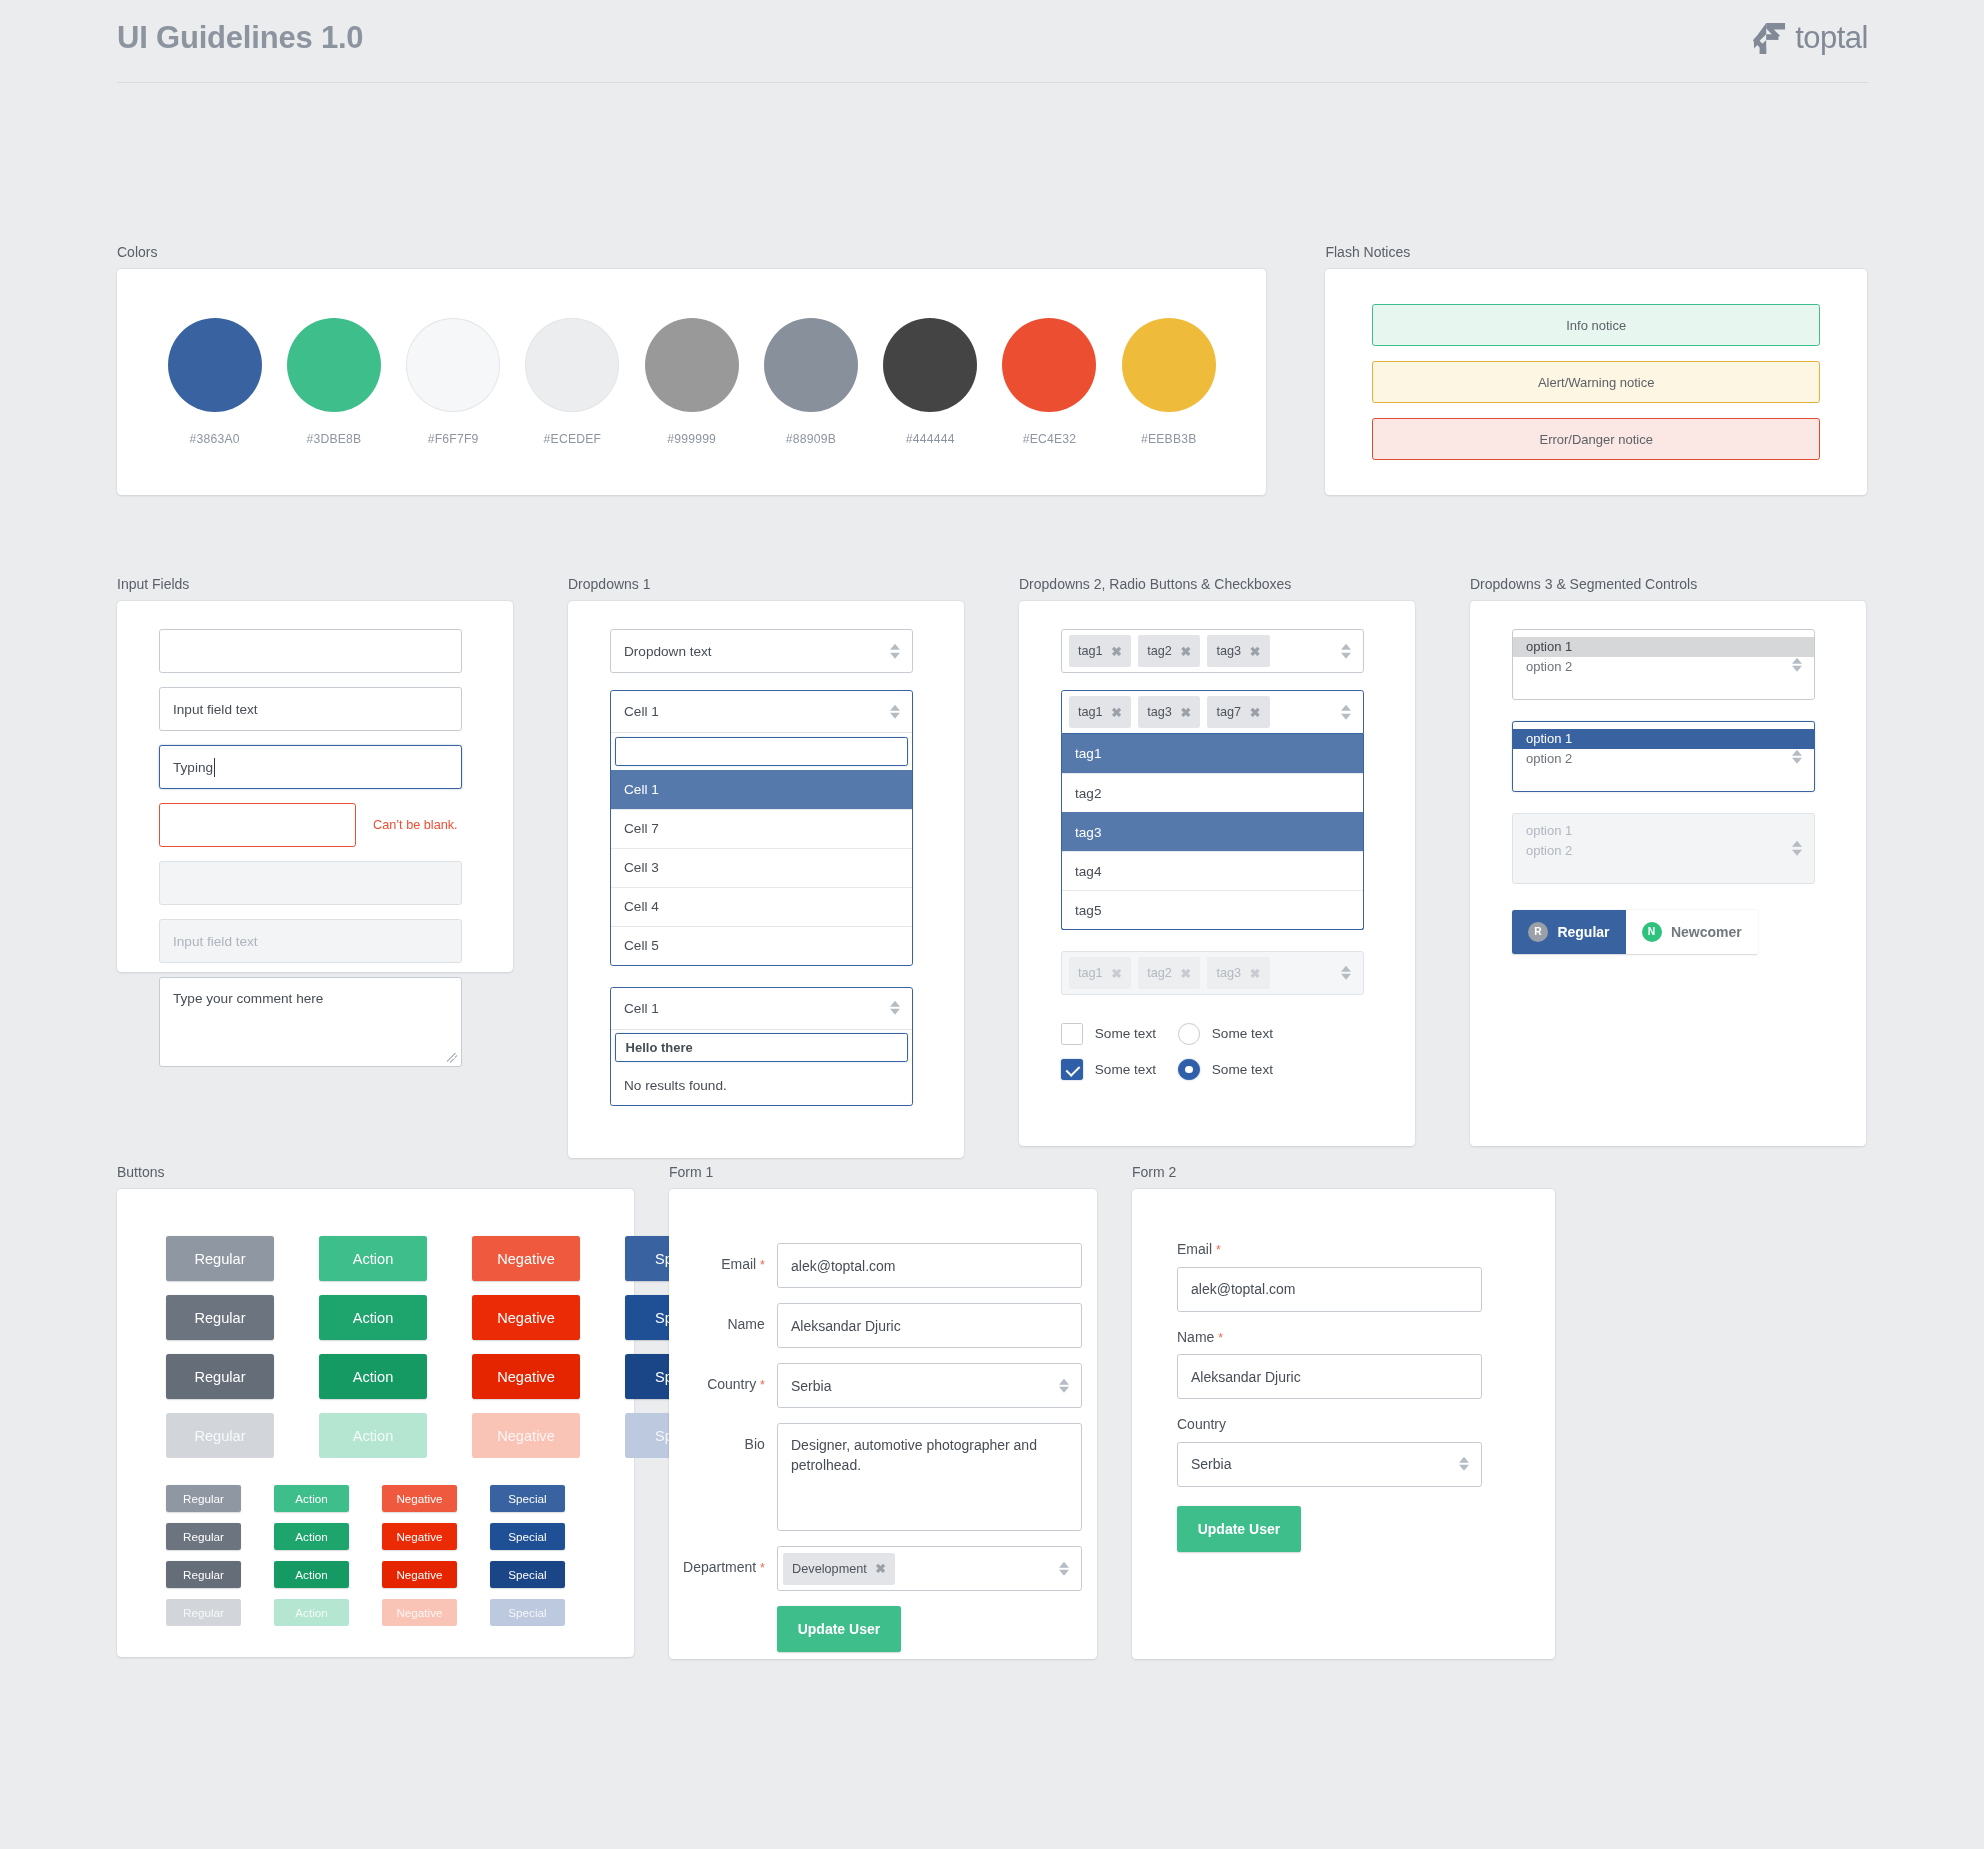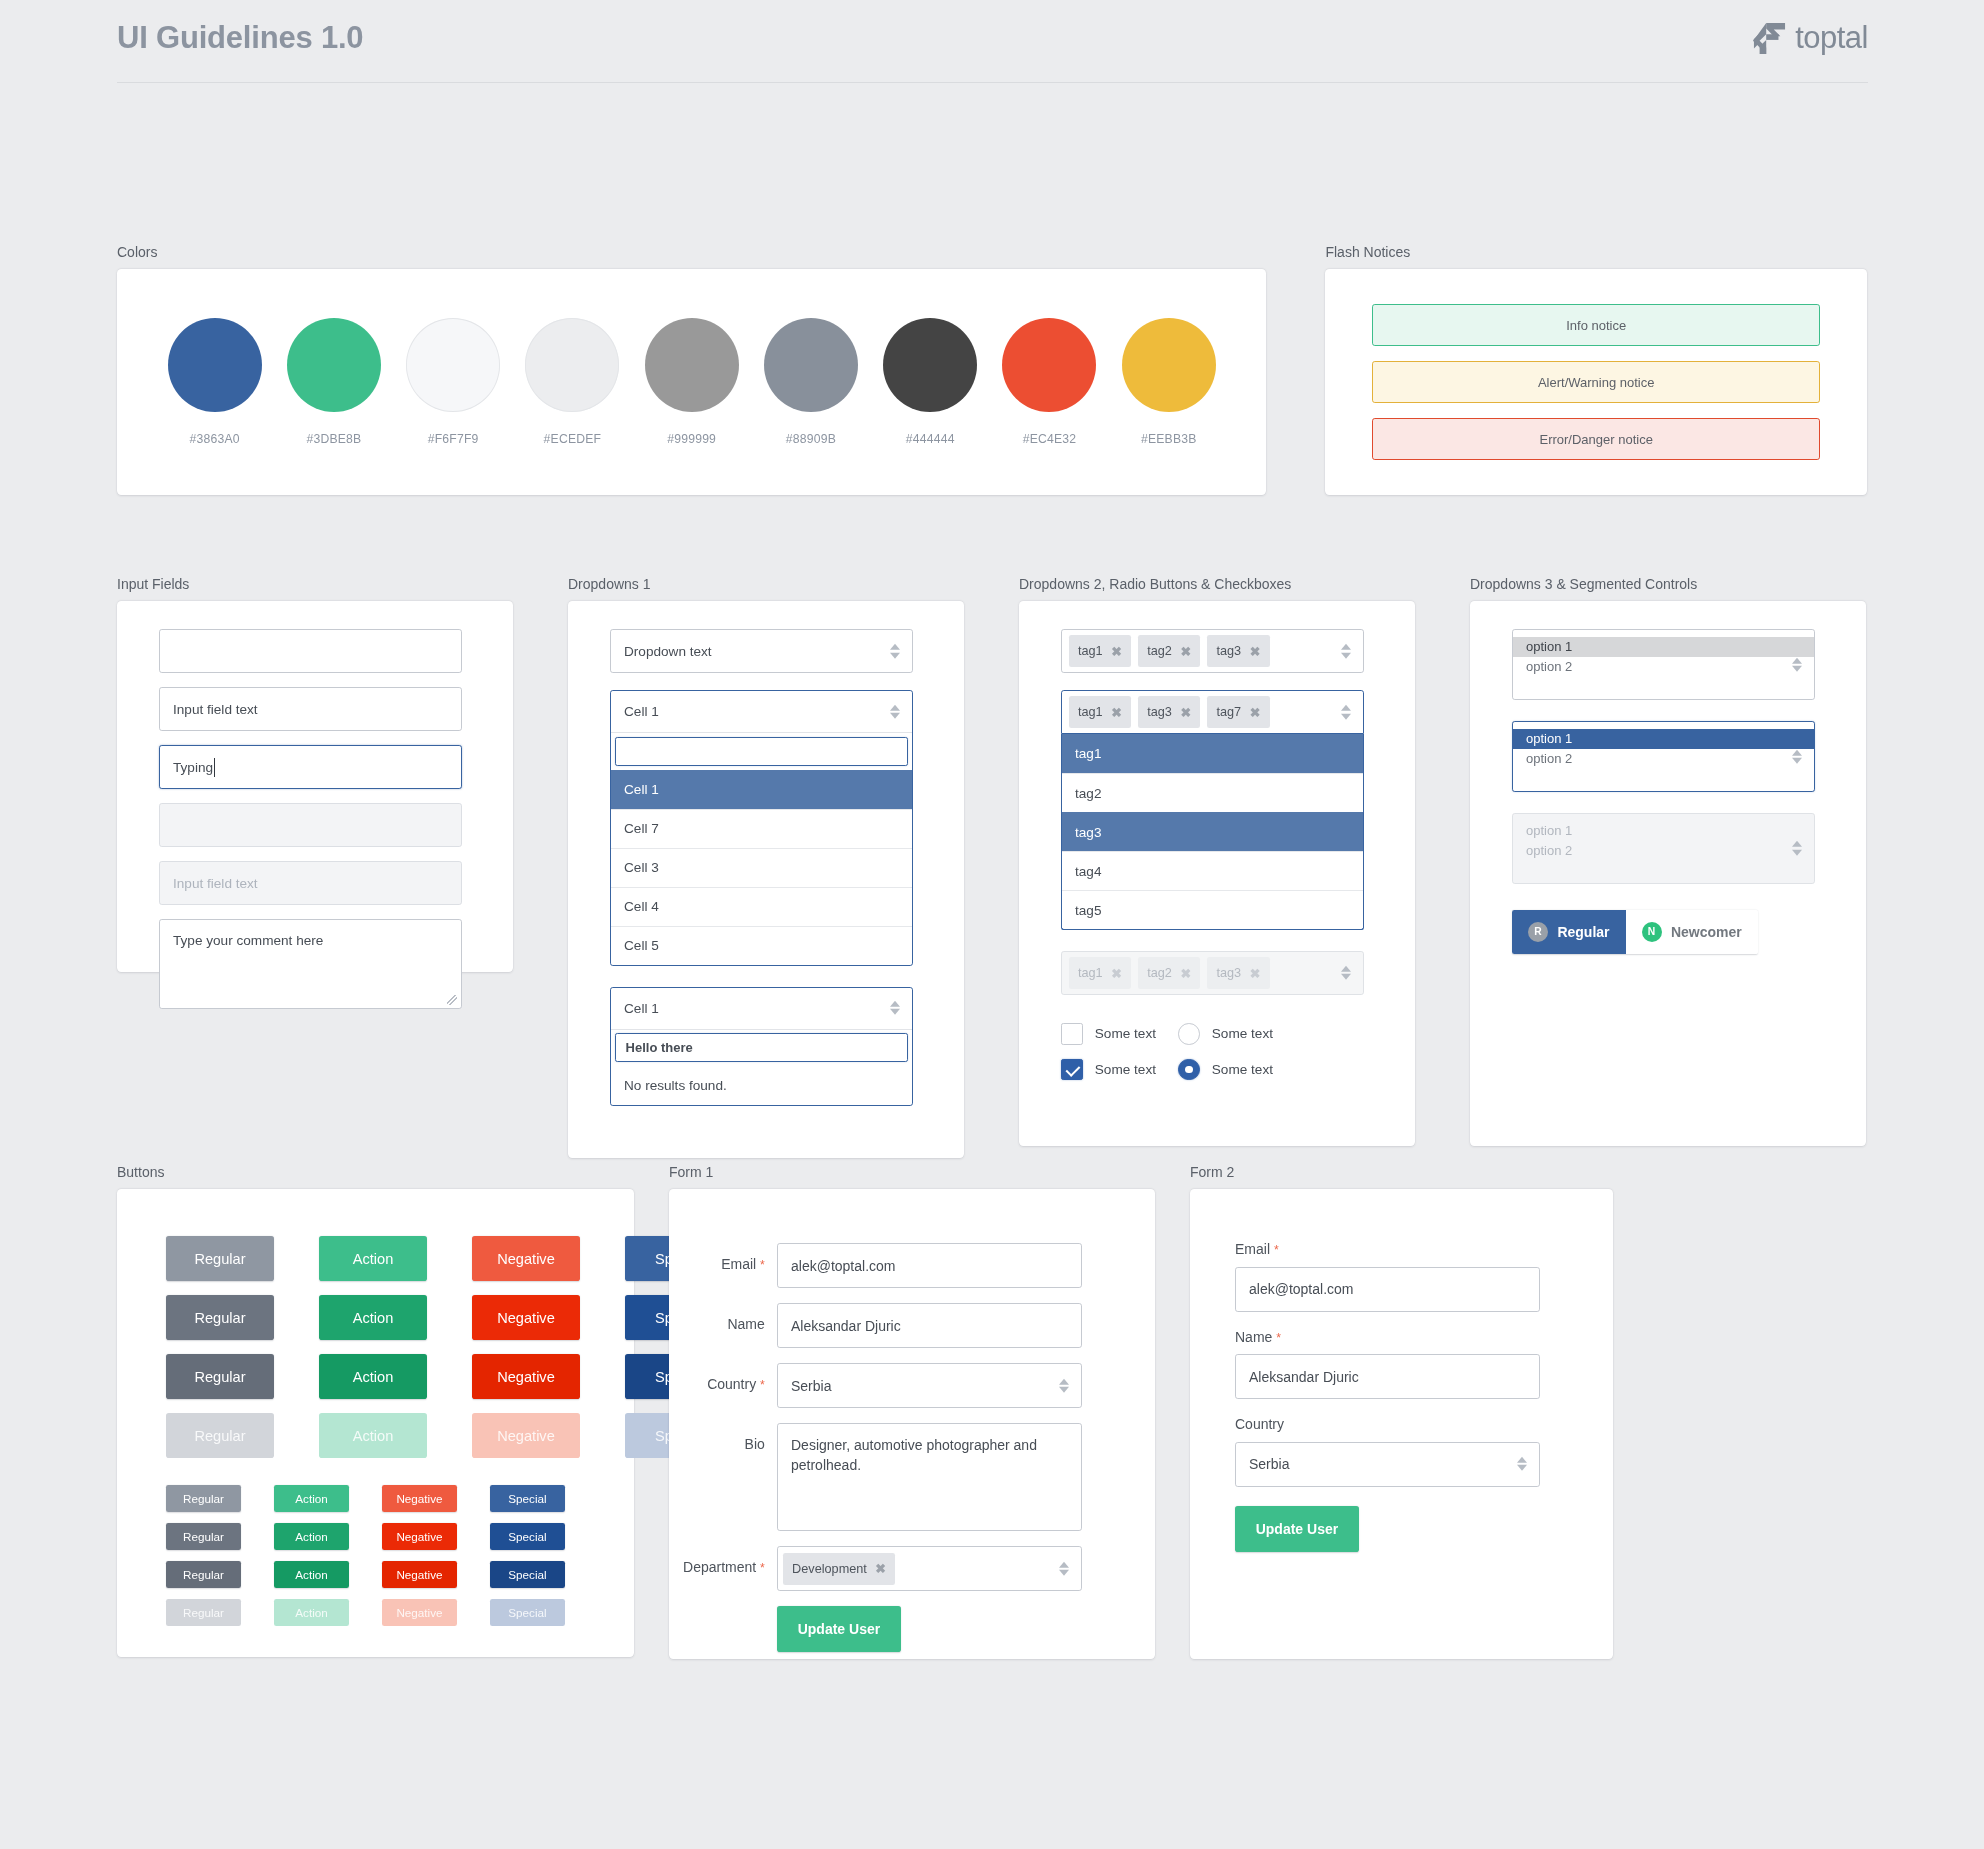--- a/index.html
+++ b/index.html
@@ -270,20 +270,24 @@
 
     <div class="cell2">
       <div class="sec-label">Input Fields</div>
       <div class="card cardpad" style="height:371px">
         <div class="inp" style="margin-bottom:14px"></div>
         <div class="inp" style="margin-bottom:14px">Input field text</div>
         <div class="inp focus" style="margin-bottom:14px">
             <span>Typing</span>
             <span class="caret"></span>
           </div>
+        <div style="display:flex;align-items:center;margin-bottom:14px">
+          <div class="inp err"></div>
+          <div class="err-msg">Can’t be blank.</div>
+        </div>
         <div class="inp disabled" style="margin-bottom:14px"></div>
         <div class="inp disabled ph" style="margin-bottom:14px">Input field text</div>
         <div class="txtarea">Type your comment here</div>
       </div>
     </div>
 
     <div class="cell2">
       <div class="sec-label">Dropdowns 1</div>
       <div class="card cardpad" style="height:557px">
         <div class="sel" style="margin-bottom:17px">
@@ -504,21 +508,21 @@
             <div class="btn-sm" style="background: rgb(228, 37, 0); color: rgb(255, 255, 255);">Negative</div>
             <div class="btn-sm" style="background: rgb(26, 70, 135); color: rgb(255, 255, 255);">Special</div>
             <div class="btn-sm" style="background: rgb(210, 213, 218); color: rgba(255, 255, 255, 0.85); box-shadow: none;">Regular</div>
             <div class="btn-sm" style="background: rgb(180, 230, 210); color: rgba(255, 255, 255, 0.85); box-shadow: none;">Action</div>
             <div class="btn-sm" style="background: rgb(249, 195, 182); color: rgba(255, 255, 255, 0.85); box-shadow: none;">Negative</div>
             <div class="btn-sm" style="background: rgb(188, 201, 222); color: rgba(255, 255, 255, 0.85); box-shadow: none;">Special</div>
           </div>
       </div>
     </div>
 
-    <div style="width:486px">
+    <div style="width:428px">
       <div class="sec-label">Form 1</div>
       <div class="card" style="height:470px;padding:54px 0 0 14px">
 
         <div class="f1-row">
           <div class="f1-label"><span>Email</span> <span class="req">*</span></div>
           <div class="f1-ctl">
               <div class="f1-inp">alek@toptal.com</div>
             </div>
         </div>
 

